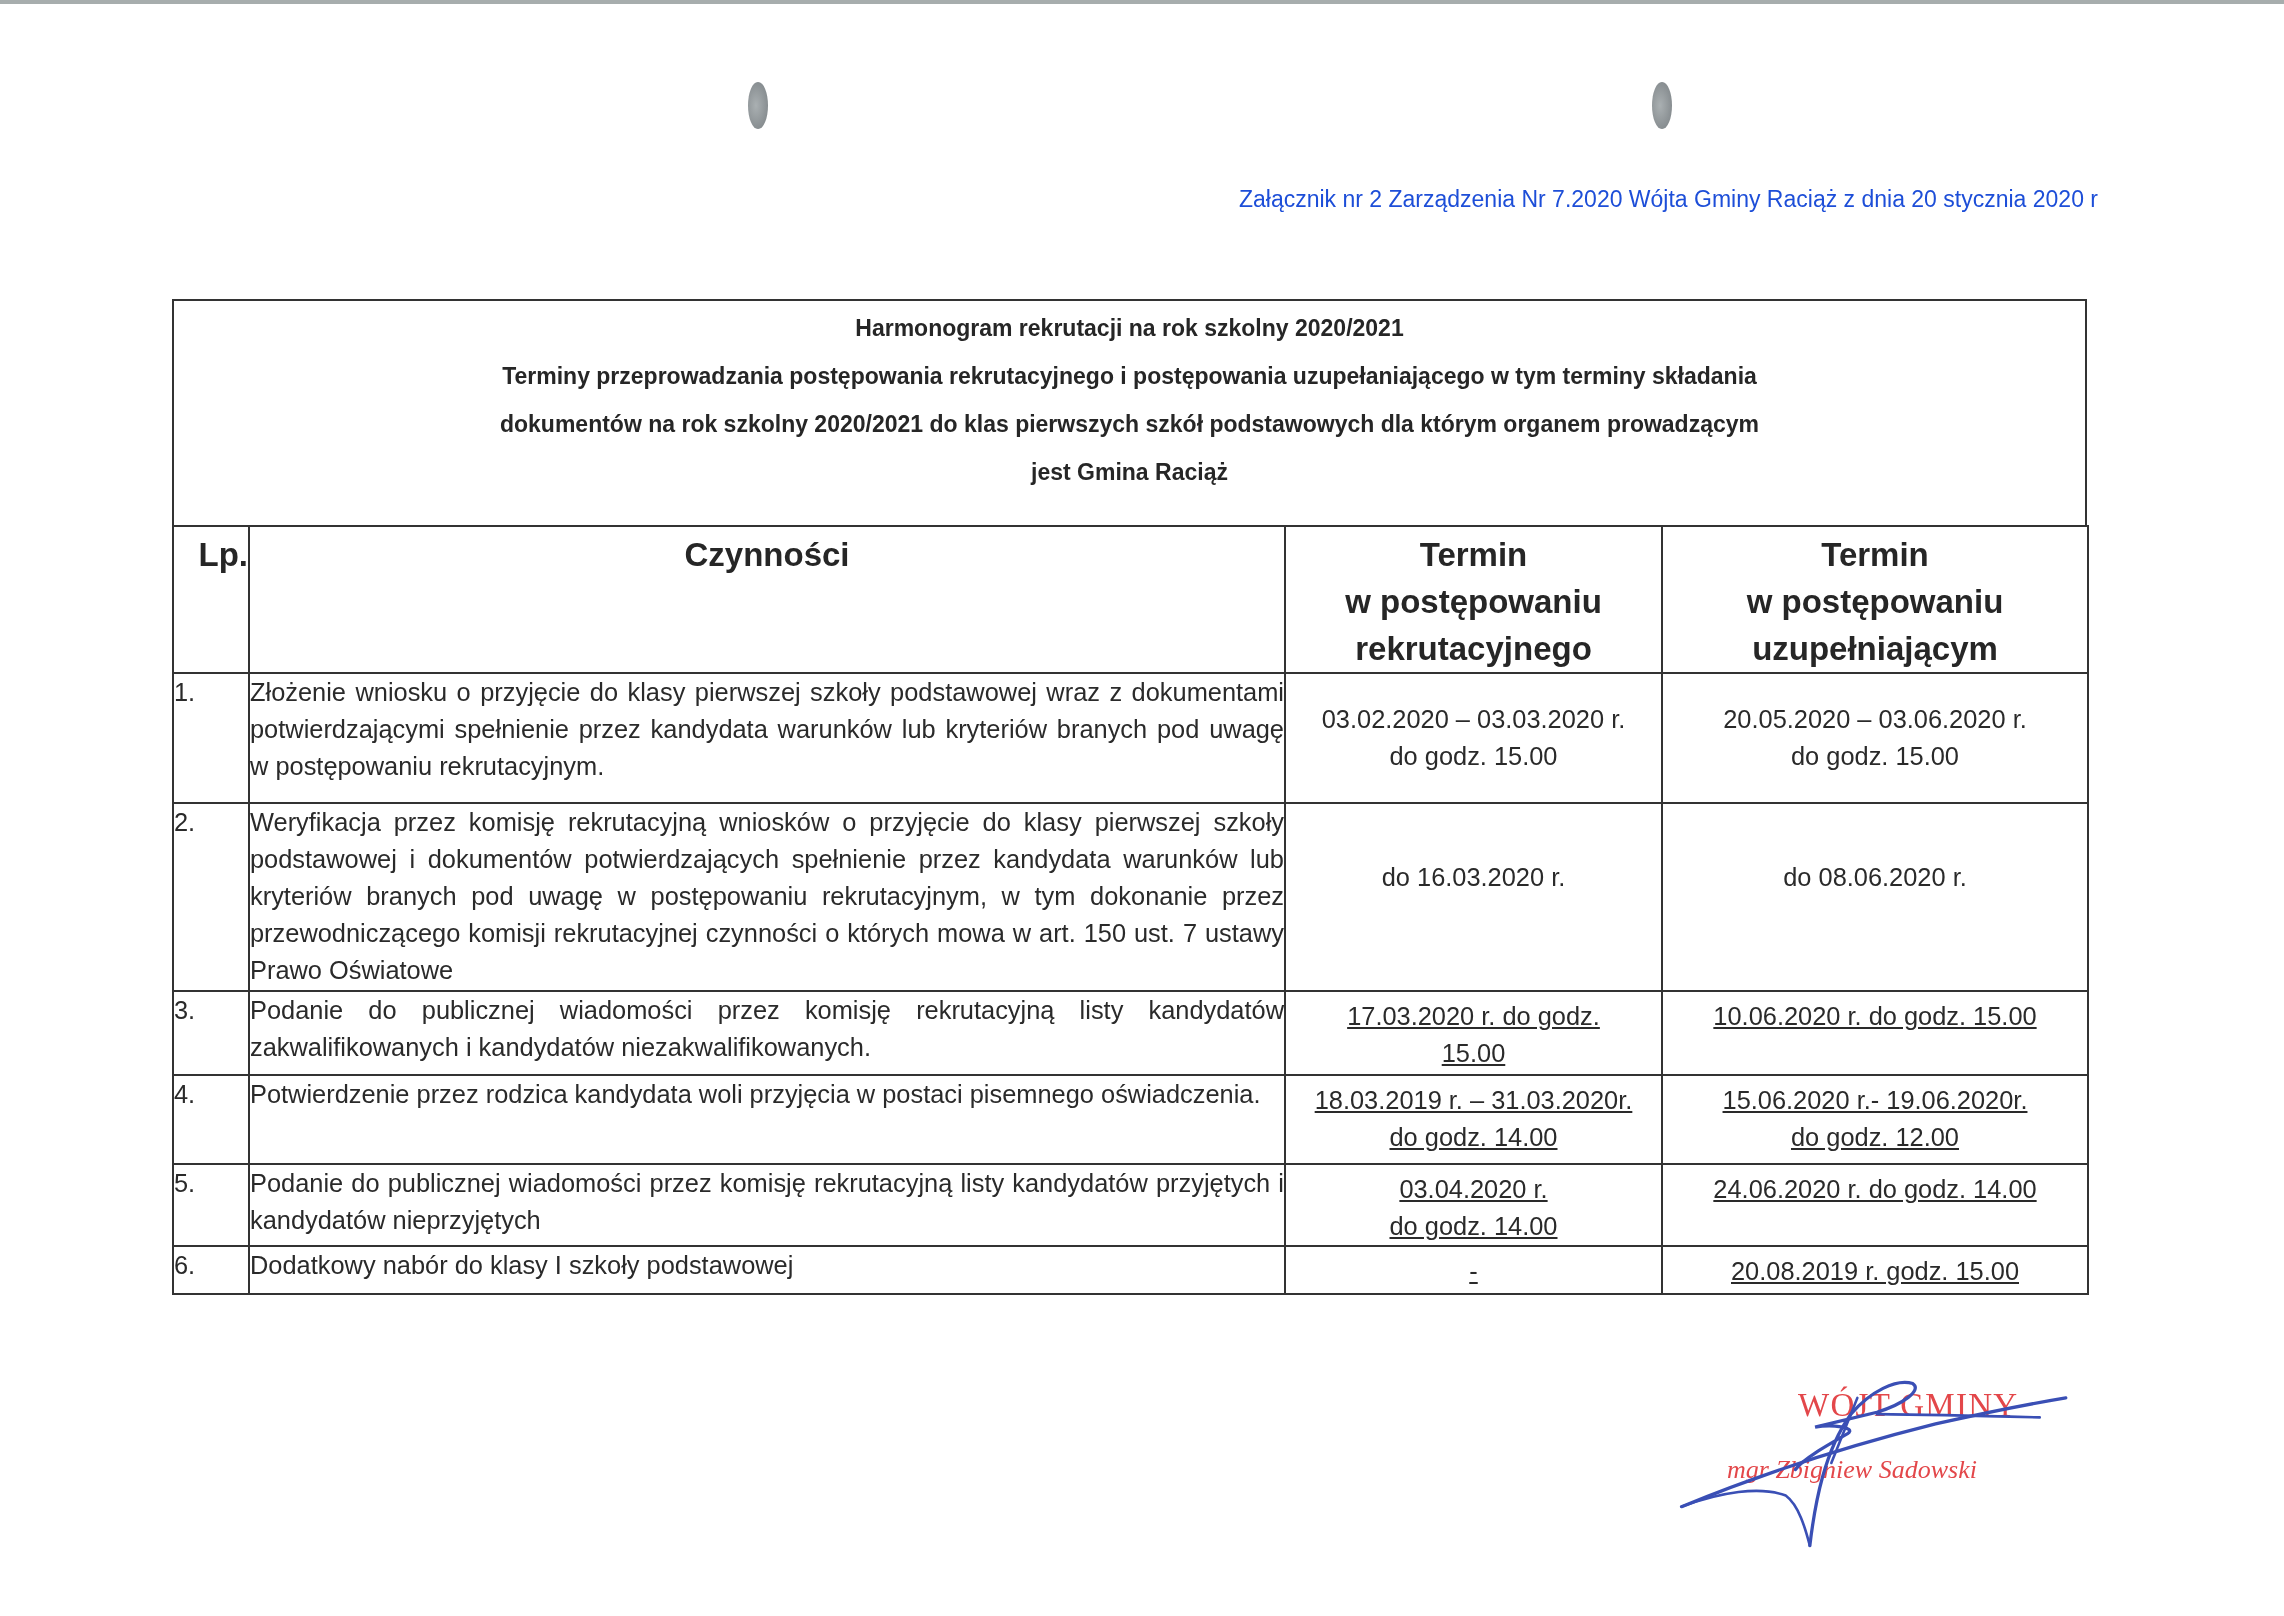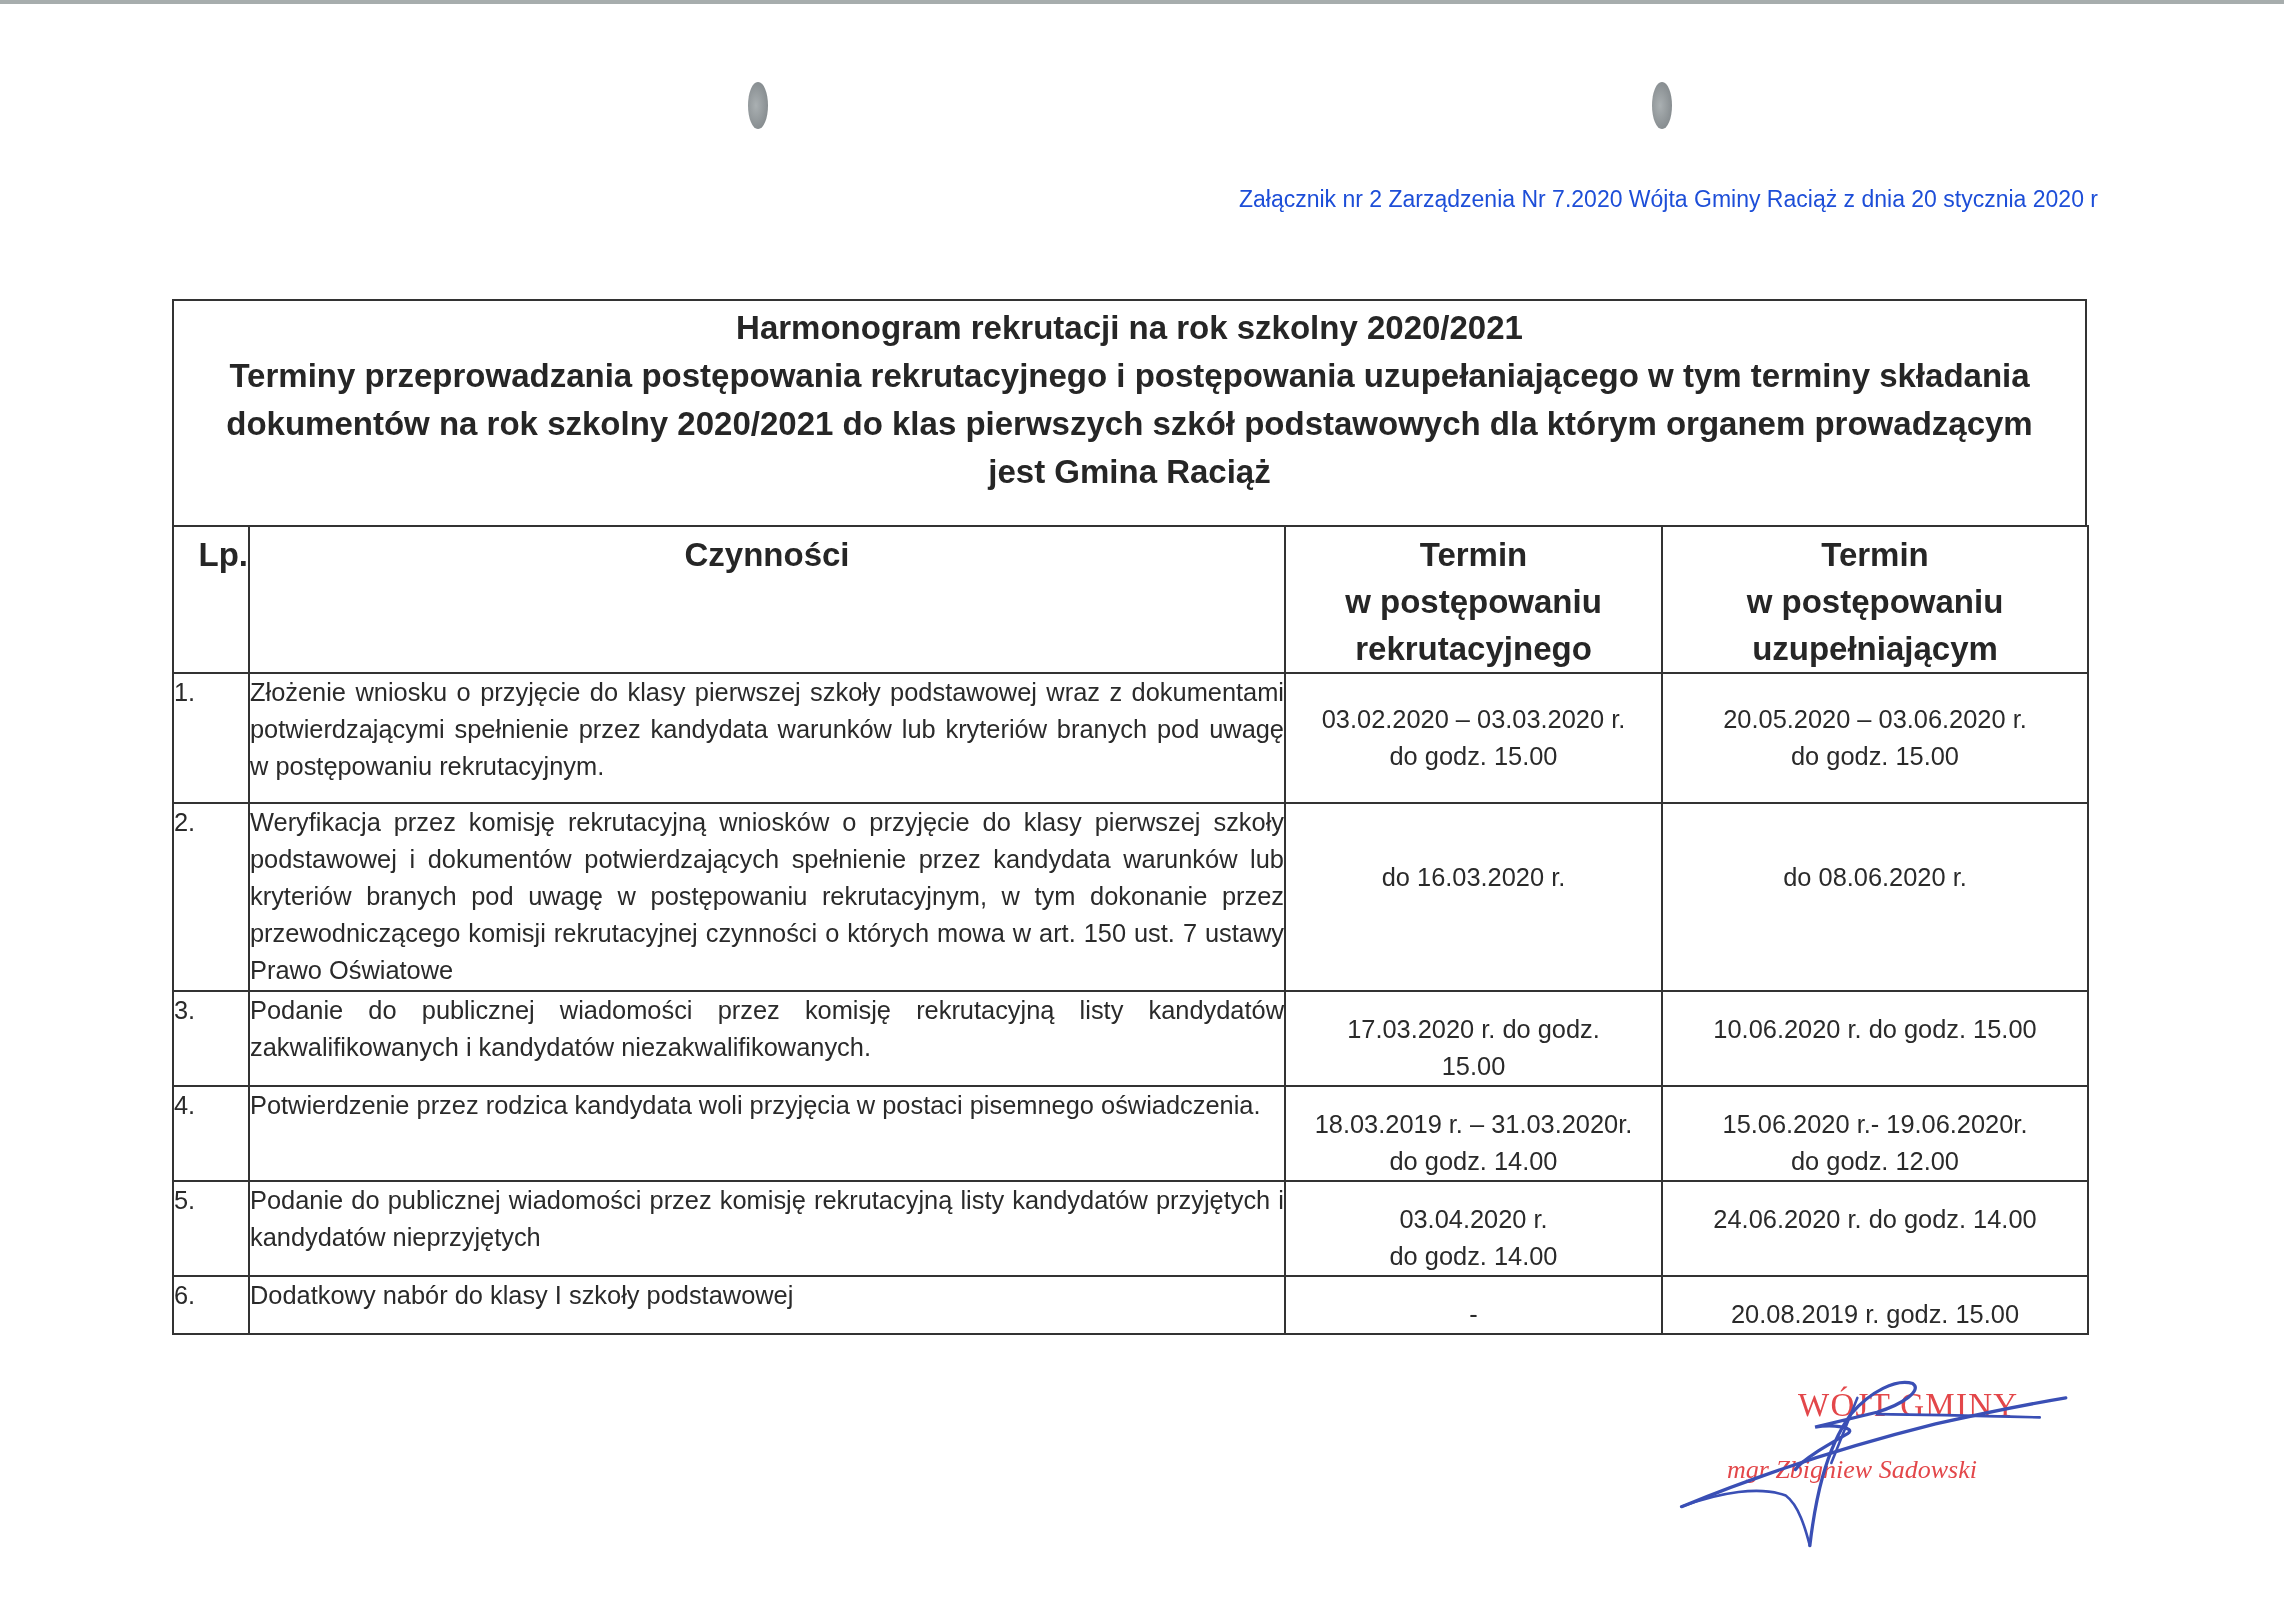--- a/index.html
+++ b/index.html
@@ -8,37 +8,37 @@
   .top-strip { position: absolute; left: 0; top: 0; width: 2284px; height: 3.9px; background: #a7adad; }
   .punch-hole { position: absolute; top: 82px; width: 19.6px; height: 47px; border-radius: 50%;
                 background: radial-gradient(ellipse at 40% 50%, #aab0b2 0%, #8d9396 60%, #7b8184 100%); }
   .punch-left { left: 748px; }
   .punch-right { left: 1652px; }
   .attachment-note { position: absolute; top: 186px; right: 186px; font-size: 23px; color: #1d4ed8; white-space: nowrap; }
 
   .schedule { position: absolute; left: 172px; top: 299px; width: 1915px; height: 983px; }
   .title-box { position: absolute; left: 0; top: 0; width: 1915px; height: 226px; box-sizing: border-box;
                border: 2px solid #333; border-bottom: none; text-align: center; padding-top: 2.6px; }
-  .title-line { font-weight: bold; font-size: 33px; line-height: 48px; color: #262626; margin: 0; }
+  .title-line { font-weight: bold; font-size: 23px; line-height: 48px; color: #262626; margin: 0; }
 
   table.grid { position: absolute; left: 0; top: 226px; width: 1915px; border-collapse: collapse; table-layout: fixed; }
   table.grid td, table.grid th { border: 2px solid #333; box-sizing: border-box; padding: 0; }
   table.grid th { font-weight: bold; font-size: 33px; line-height: 47px; color: #262626; vertical-align: top; padding-top: 3.9px; }
   table.grid td { font-size: 25.4px; line-height: 37px; color: #2a2a2a; }
   col.c-lp { width: 76px; }
   col.c-act { width: 1036px; }
   col.c-t1 { width: 377px; }
   col.c-t2 { width: 426px; }
   th.h-lp { text-align: right; padding-left: 11.7px; }
   th.h-act, th.h-term { text-align: center; border-radius: 12px; }
   td.lp { vertical-align: top; padding: 2.6px 0 0 15.6px; }
   td.act { vertical-align: top; text-align: justify; padding: 2.6px 13px 0 15.6px; }
   td.term { text-align: center; padding: 0 9px; }
   td.term.mid { vertical-align: middle; }
-  td.term.top { vertical-align: top; padding-top: 19px; }
+  td.term.top { vertical-align: top; padding-top: 6px; text-decoration: underline; }
   td.term.upper { vertical-align: top; padding-top: 55px; }
   .line { display: block; }
 
   tr.r-head { height: 143px; }
   tr.r1 { height: 130px; }
   tr.r2 { height: 188px; }
   tr.r3 { height: 84px; }
   tr.r4 { height: 89px; }
   tr.r5 { height: 76px; }
   tr.r6 { height: 48px; }

